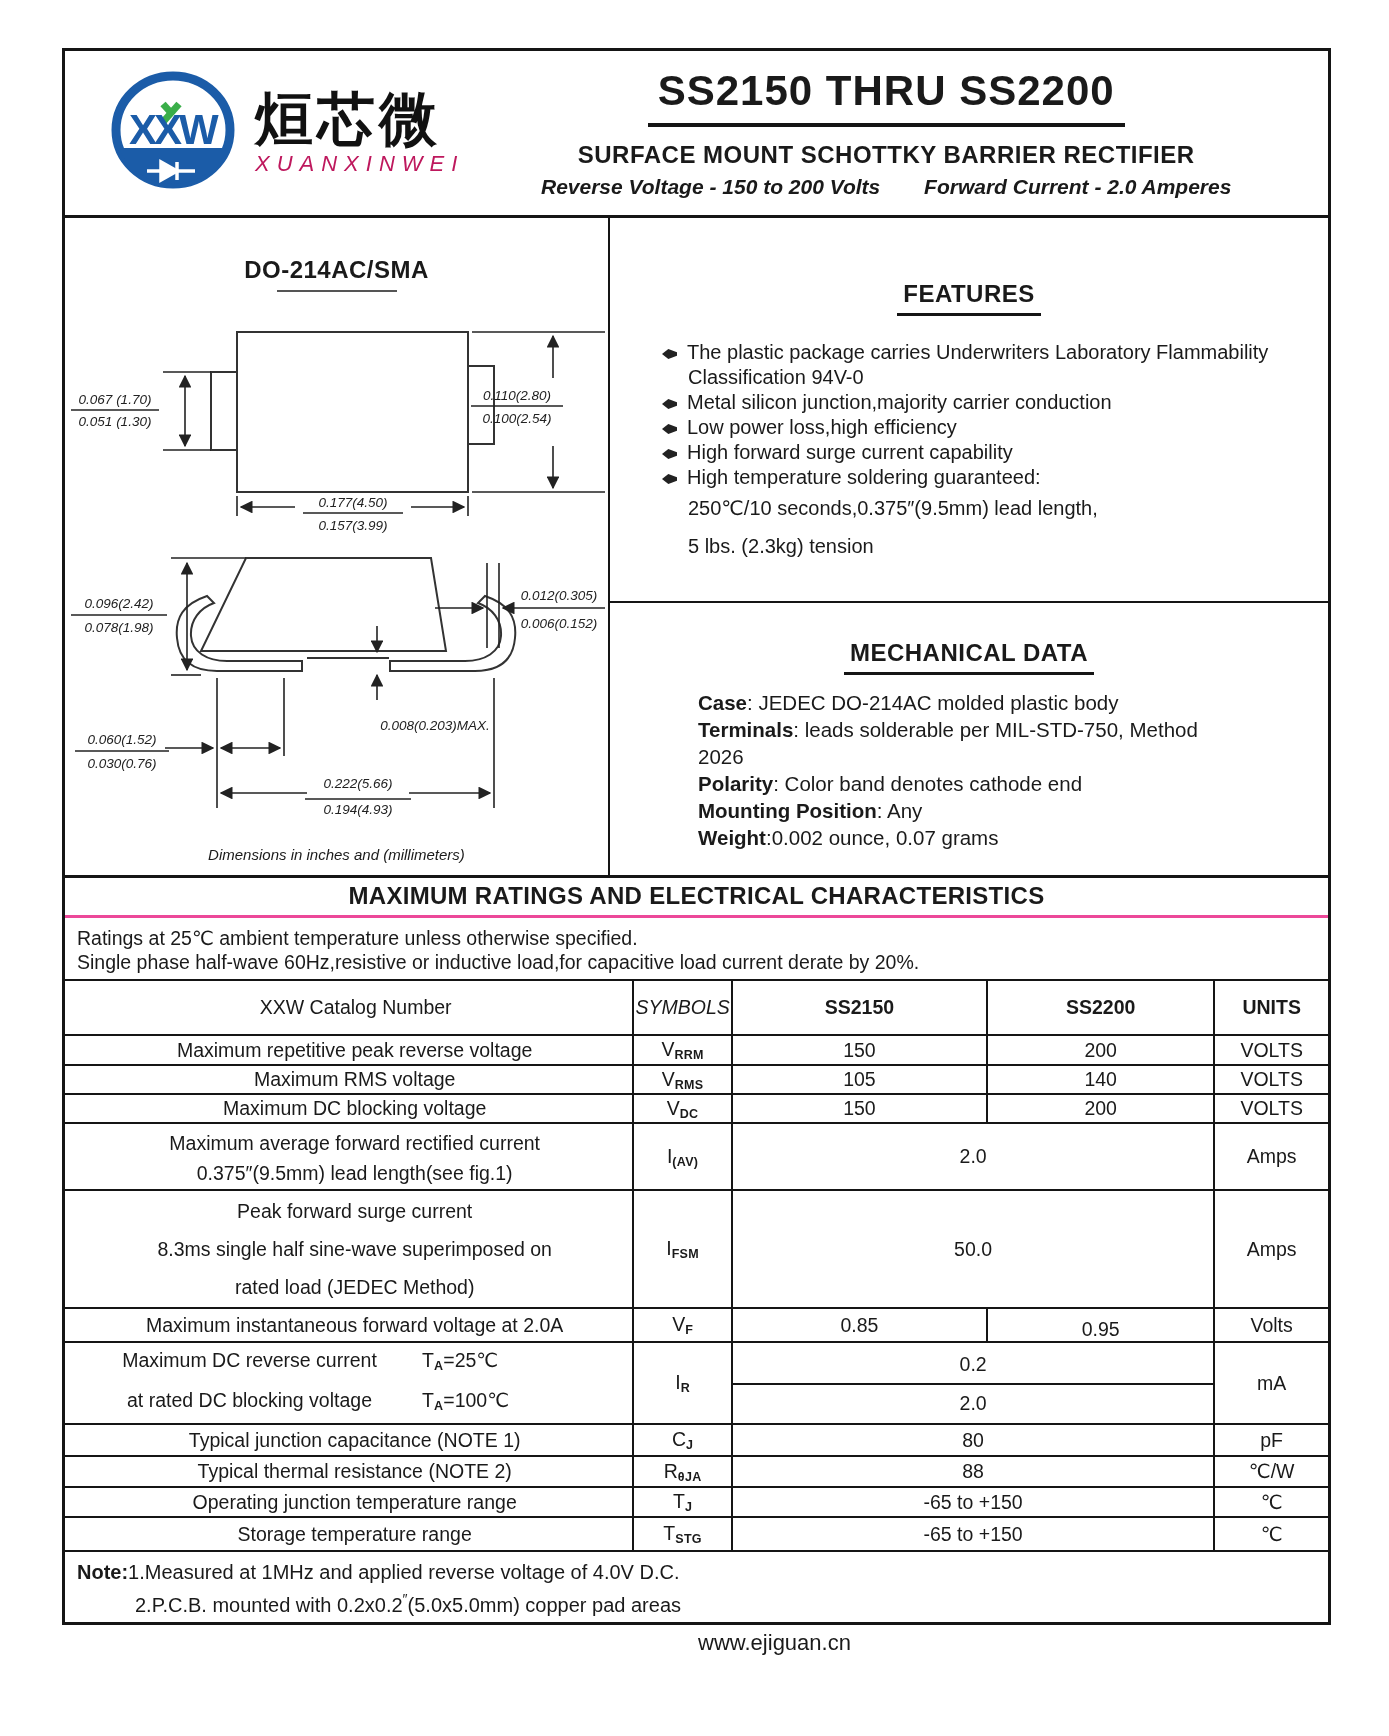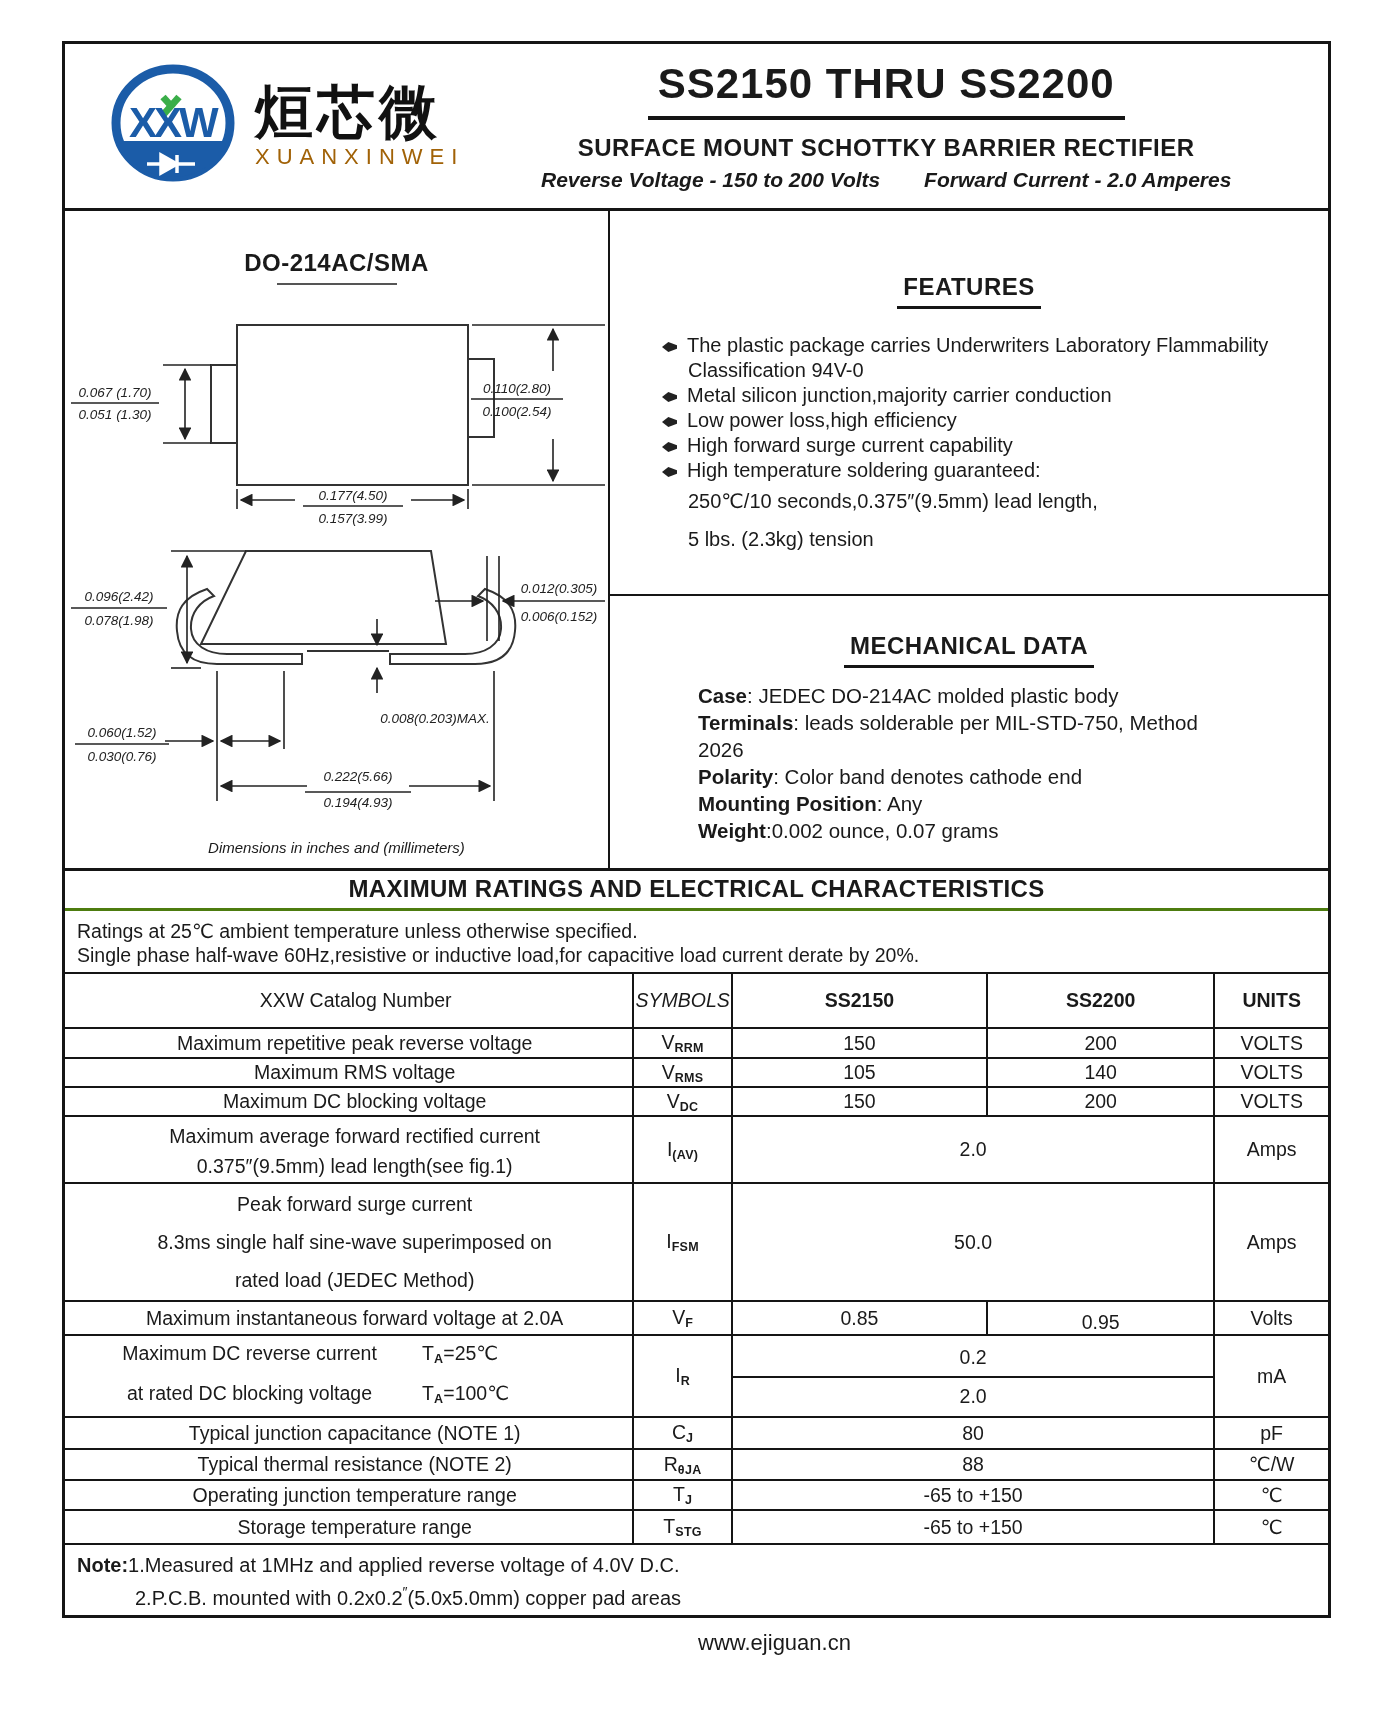--- a/index.html
+++ b/index.html
@@ -1,26 +1,26 @@
 <!DOCTYPE html>
 <html><head>
 <meta charset="utf-8">
 <style>
   * { margin:0; padding:0; box-sizing:border-box; }
   html,body { width:1389px; height:1736px; background:#ffffff; overflow:hidden;
               font-family:"Liberation Sans","DejaVu Sans",sans-serif; color:#1a1a1a; }
   .page { position:relative; width:1389px; height:1736px; background:#fff; }
-  .doc { position:absolute; left:62px; top:41px; width:1269px; border:3px solid #151515; background:#fff; }
+  .doc { position:absolute; left:62px; top:48px; width:1269px; border:3px solid #151515; background:#fff; }
 
   
   .header { display:flex; align-items:center; height:167px; border-bottom:3px solid #151515; }
   .logo { display:flex; align-items:center; margin-left:42px; }
   .logo-text { display:flex; flex-direction:column; margin-left:10px; }
   .logo-cn { font-size:58px; font-weight:700; letter-spacing:4px; color:#111; line-height:60px; }
-  .logo-rom { font-size:22px; letter-spacing:7px; color:#a16207; margin-top:2px; }
+  .logo-rom { font-size:22px; letter-spacing:7px; color:#be185d; margin-top:2px;font-style:italic; }
   .titleblock { flex:1; text-align:center; padding-right:20px; }
   .part-range { display:inline-block; font-size:42px; font-weight:700; letter-spacing:1px;
                 border-bottom:4px solid #151515; padding:0 10px 8px 10px; }
   .subtitle { font-size:24px; font-weight:700; margin-top:14px; letter-spacing:0.5px; }
   .tagline { font-size:21px; font-style:italic; font-weight:600; margin-top:6px; }
   .tagline span + span { margin-left:38px; }
 
   
   .mid { display:flex; height:660px; border-bottom:3px solid #151515; }
   .mid-left { width:545px; border-right:2px solid #151515; padding-top:38px; text-align:center; }
@@ -38,21 +38,21 @@
                font-size:20px; line-height:25px; }
   .feat-list li { padding-left:26px; text-indent:-26px; }
   .bullet { display:inline-block; width:15px; height:10px; margin-right:10px; background:#222;
             clip-path:polygon(0% 50%, 42% 0%, 100% 33%, 100% 67%, 42% 100%); }
   .feat-extra { margin:5px 0 0 78px; width:590px; text-align:left; font-size:20px; line-height:26px; }
   .mech { padding-top:36px; text-align:center; }
   .mech-body { margin:14px 0 0 88px; width:505px; text-align:left; font-size:20.5px; line-height:27px; }
   .mech-body b { font-weight:700; }
 
   
-  .ratings-bar { height:40px; border-bottom:3px solid #4d7c0f; text-align:center;
+  .ratings-bar { height:40px; border-bottom:3px solid #ec4899; text-align:center;
                  font-size:24px; font-weight:700; line-height:36px; letter-spacing:0.3px; }
   .ratings-note { height:63px; border-bottom:2px solid #151515; padding:8px 0 0 12px;
                   font-size:19.5px; line-height:24px; }
 
   
   table.ratings { width:100%; border-collapse:collapse; border:hidden; table-layout:fixed; }
   table.ratings td { border:2px solid #151515; font-size:19.5px; text-align:center; vertical-align:middle; }
   td.param { text-align:left; padding-left:12px; }
   td.sym { font-size:20px; }
   td.sym sub, .sub { font-size:12.5px; font-weight:700; vertical-align:-3px; letter-spacing:0.3px; }

